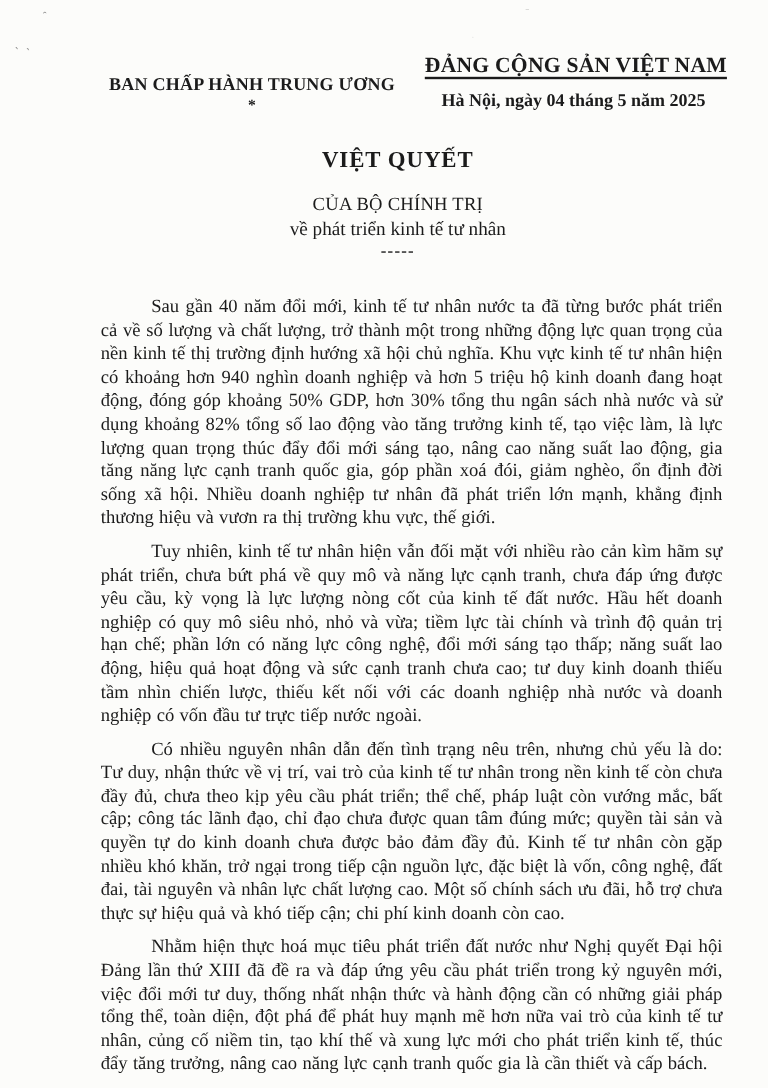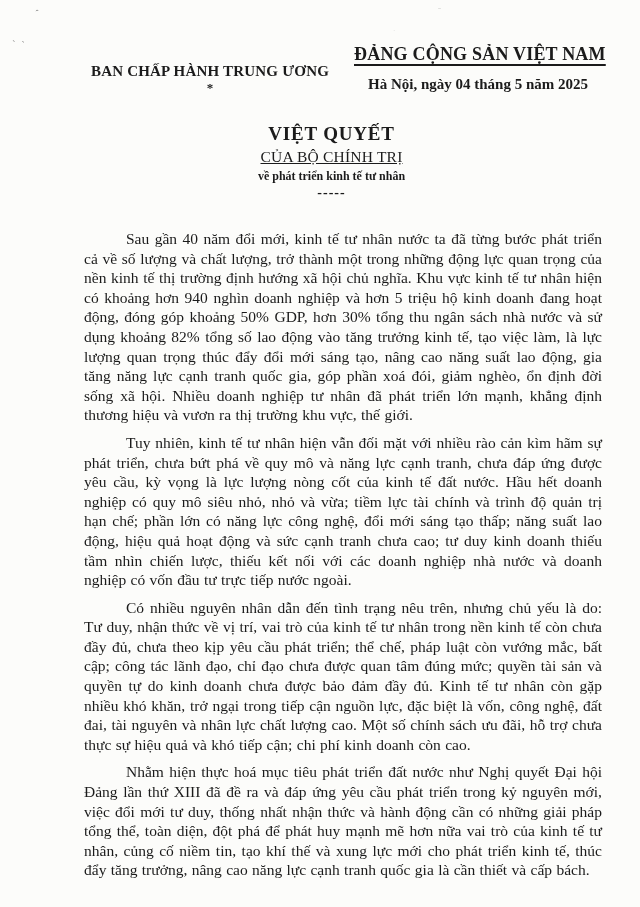--- a/index.html
+++ b/index.html
@@ -77,27 +77,26 @@
     
     margin-left: -23px;
   }
   .title-main {
     font-weight: bold;
     font-size: 19px;
     letter-spacing: .8px;
   }
   .title-sub {
     font-size: 15.5px;
-    margin-top: 3px;
+    margin-top: 17px;
     letter-spacing: .2px;
-    text-decoration: underline;
   }
   .title-subject {
-    font-weight: bold;
-    font-size: 12px;
+    font-weight: normal;
+    font-size: 16px;
     margin-top: 3px;
   }
   .title-divider {
     font-weight: bold;
     font-size: 14px;
     margin-top: 1px;
     letter-spacing: 1px;
   }
 
   .doc-body {

